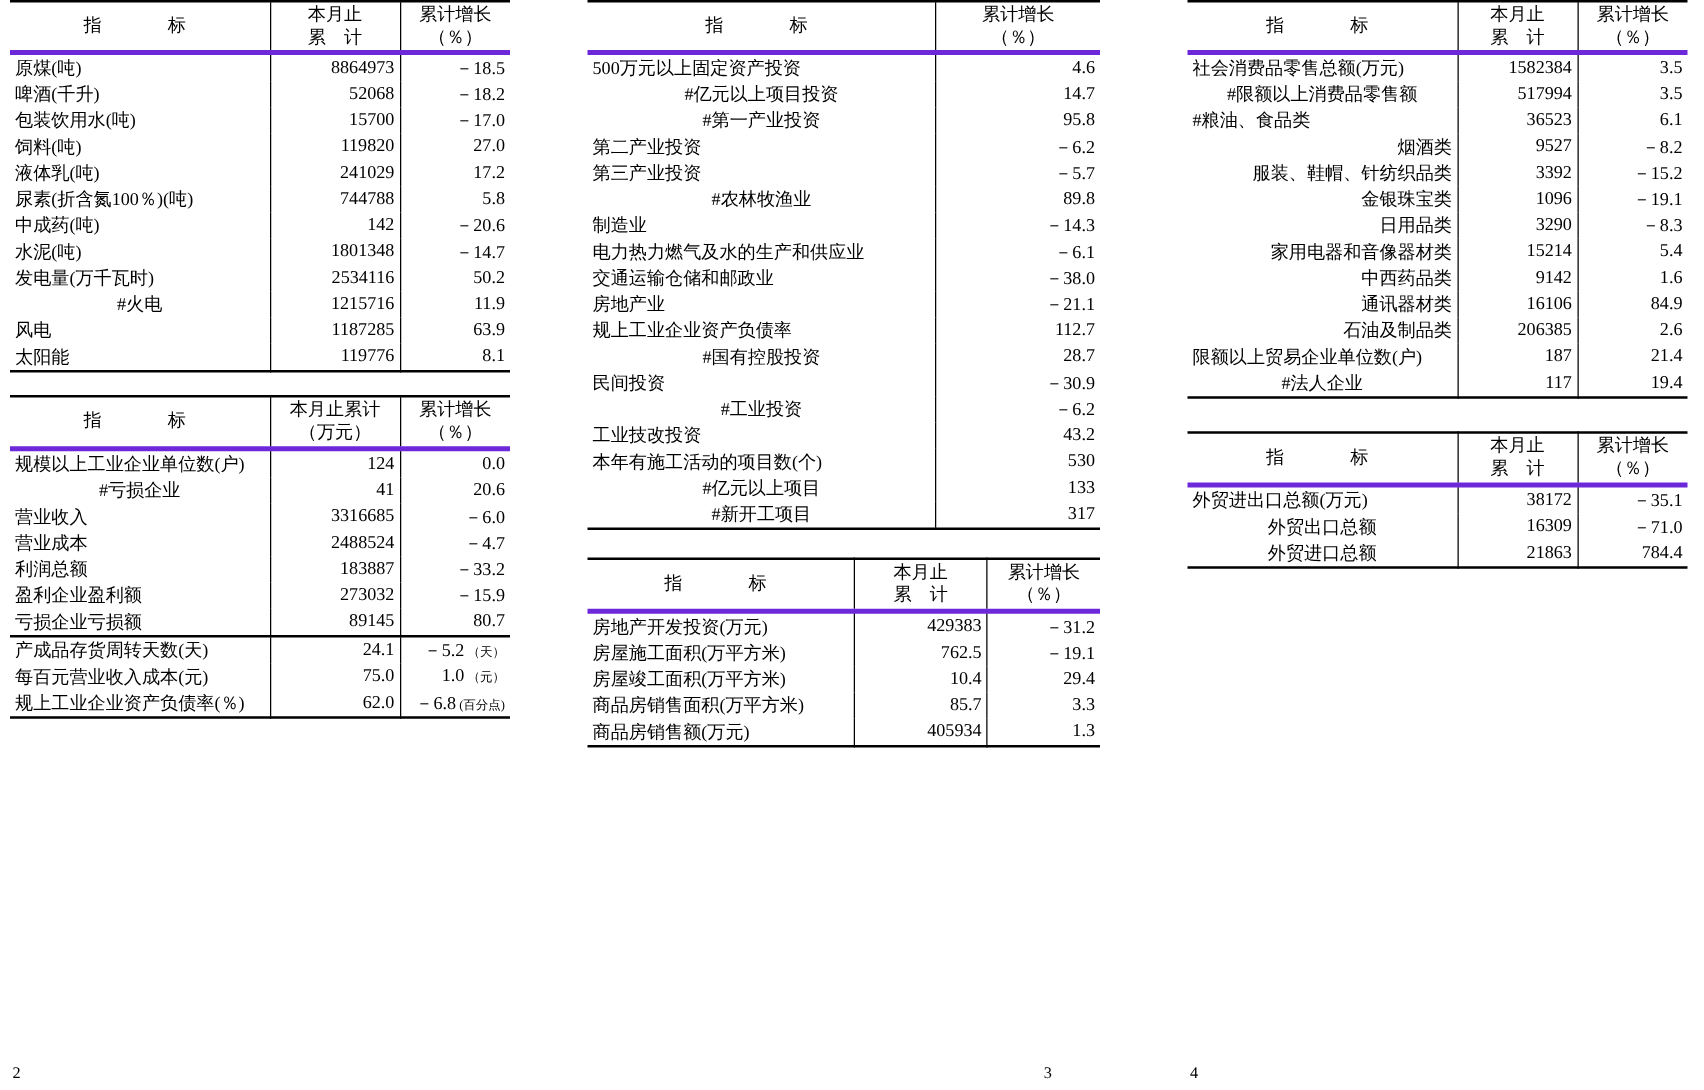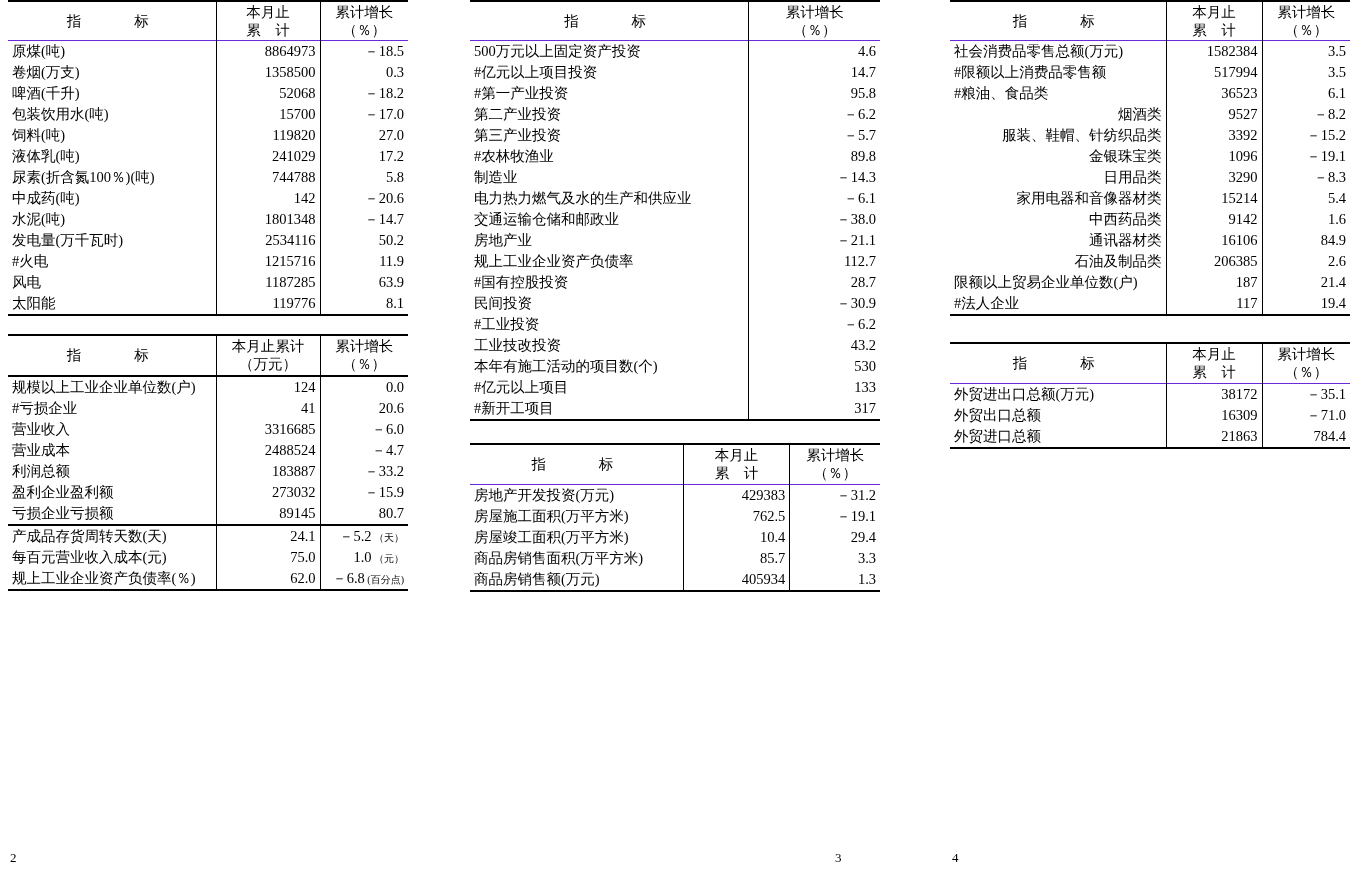--- a/index.html
+++ b/index.html
@@ -26,31 +26,31 @@
     padding:1px 4px;
     vertical-align:middle;
     font-weight:normal;
   }
   .hdr td{
     text-align:center;
     line-height:1.25;
   }
   .topline{border-top:2px solid #000;}
   .botline{border-bottom:2px solid #000;}
-  .thinline{border-bottom:1px solid #6d28d9;}
+  .thinline{border-bottom:4px solid #6d28d9;}
   .vr{border-right:1px solid #000;}
   .num{text-align:right;padding-right:8px;font-size:14.5px;}
   .lbl{text-align:left;}
   .bold{font-weight:bold;}
   .c{text-align:center;}
   .sp{letter-spacing:0.55em;}
   .unit{font-size:10px;}
   .tbl-wrap{margin-bottom:18px;}
   .ind0{padding-left:10px;margin-left:22px;}
-  .ind1{padding-left:22px;}
+  .ind1{padding-left:22px;text-align:center;}
   .ind2{padding-left:38px;}
   .ind3{padding-left:52px;text-align:right;}
   .pageno{position:absolute;bottom:6px;font-size:13px;}
   #p2{left:10px;}
   #p3{left:835px;}
   #p4{left:952px;}
   .hdrcell{line-height:1.3;}
 </style>
 </head>
 <body>
@@ -77,25 +77,20 @@
         </td>
       </tr>
       </tbody>
         <tbody id="ind-body">
           <tr>
             <td class="lbl vr ind0">原煤(吨)</td>
             <td class="num vr">8864973</td>
             <td class="num">－18.5</td>
           </tr>
           <tr>
-            <td class="lbl vr ind0">卷烟(万支)</td>
-            <td class="num vr">1358500</td>
-            <td class="num">0.3</td>
-          </tr>
-          <tr>
             <td class="lbl vr ind0">啤酒(千升)</td>
             <td class="num vr">52068</td>
             <td class="num">－18.2</td>
           </tr>
           <tr>
             <td class="lbl vr ind0">包装饮用水(吨)</td>
             <td class="num vr">15700</td>
             <td class="num">－17.0</td>
           </tr>
           <tr>

